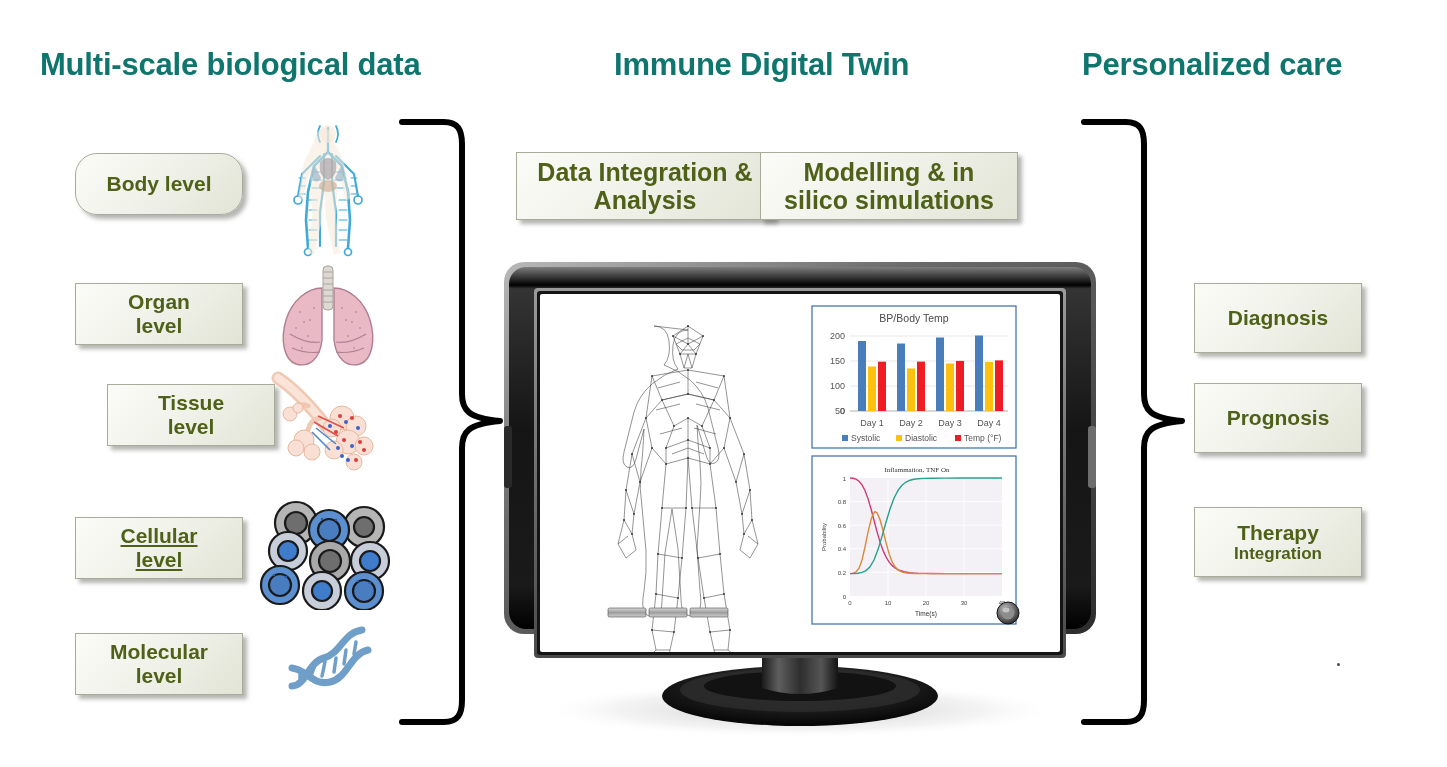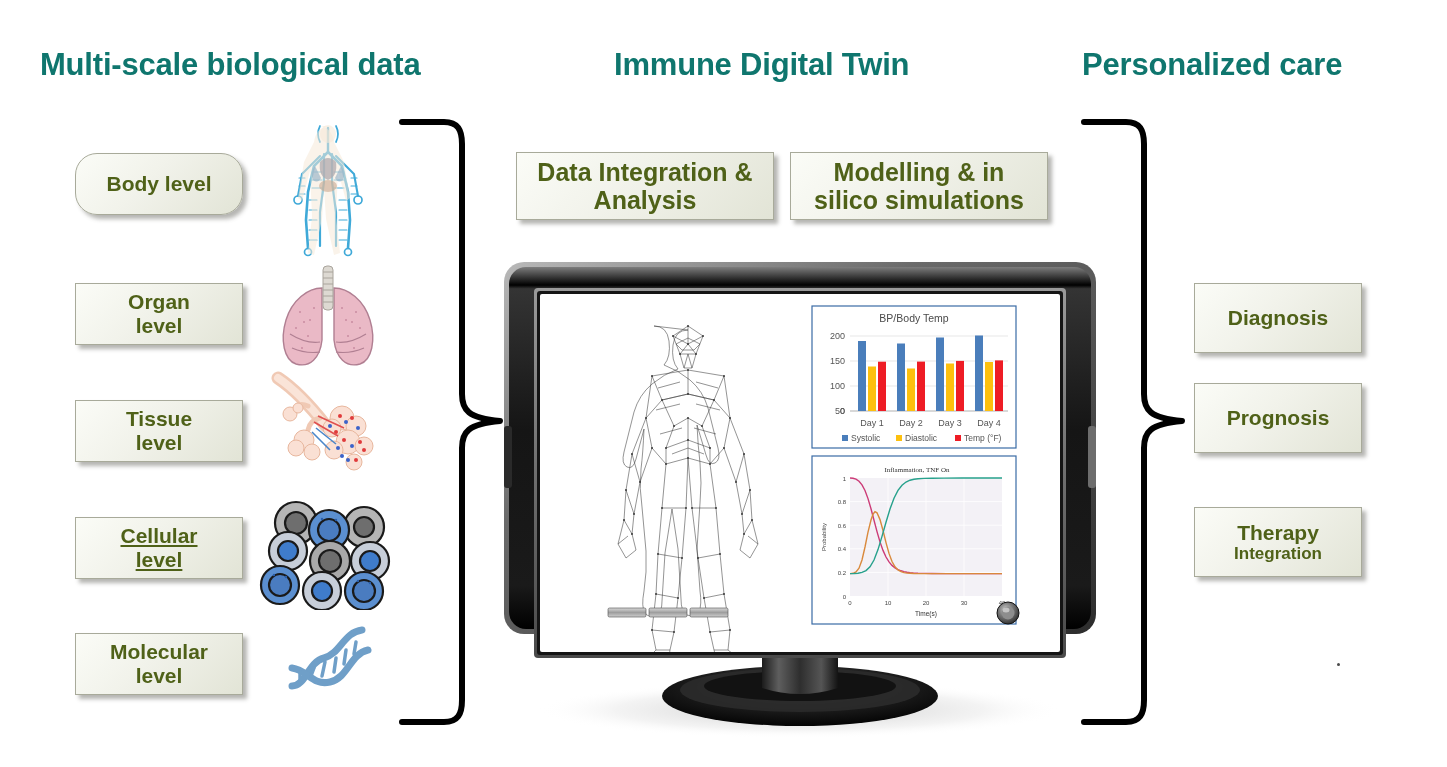--- a/index.html
+++ b/index.html
@@ -42,28 +42,28 @@
     font-weight: bold;
     text-align: center;
     line-height: 1.12;
   }
   .box span { display: block; color: #4f6118; }
 
   
   .box-left { left: 75px; width: 168px; height: 62px; font-size: 21px; }
   #box-body      { top: 153px; border-radius: 22px; }
   #box-organ     { top: 283px; }
-  #box-tissue    { top: 400px; }
+  #box-tissue    { top: 384px; margin-left: 32px; }
   #box-cellular  { top: 517px; text-decoration: underline; }
   #box-molecular { top: 633px; }
 
   
   .box-center { top: 152px; height: 68px; font-size: 25px; }
   #box-data-integration { left: 516px; width: 258px; }
-  #box-modelling        { left: 790px; width: 258px; }
+  #box-modelling        { left: 760px; width: 258px; }
 
   
   .box-right { left: 1194px; width: 168px; height: 70px; font-size: 21px; }
   #box-diagnosis { top: 283px; }
   #box-prognosis { top: 383px; justify-content: center; }
   #box-therapy   { top: 483px; margin-top: 24px; }
   #box-therapy .therapy-main { font-size: 21px; }
   #box-therapy .therapy-sub  { font-size: 17px; }
 
   

